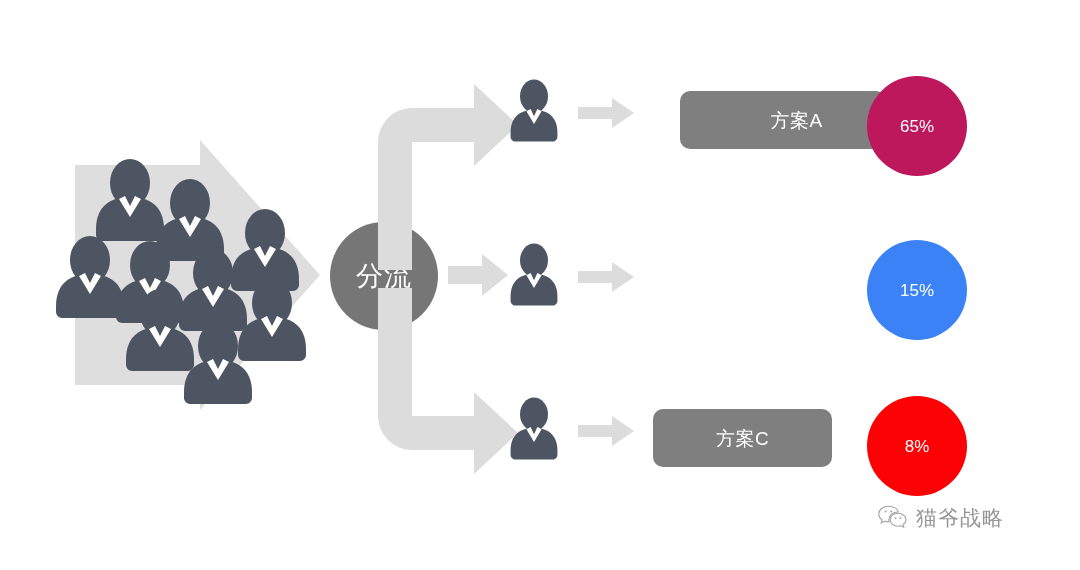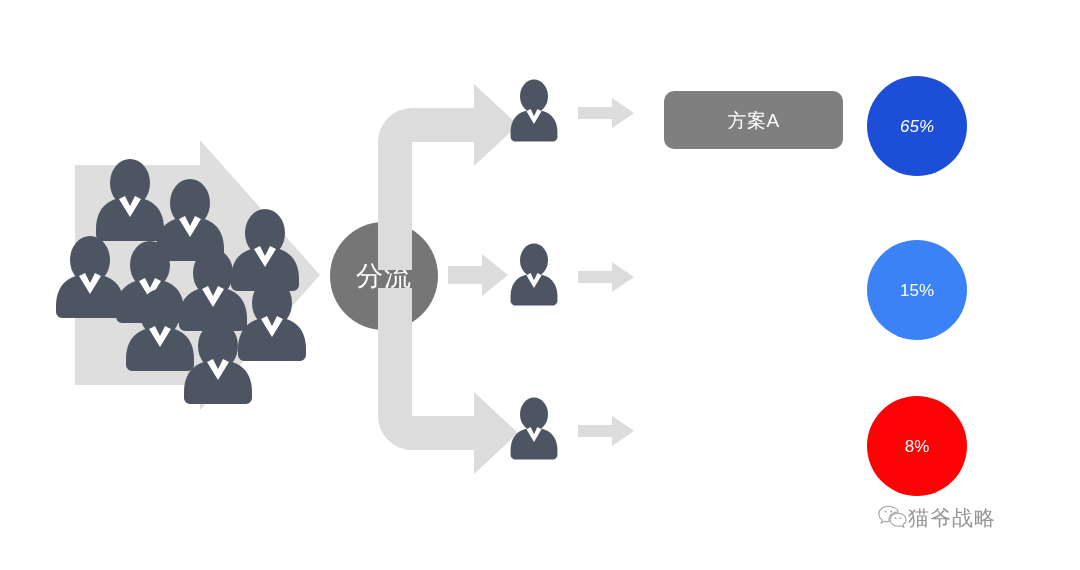--- a/index.html
+++ b/index.html
@@ -75,20 +75,21 @@
     font-size: 17px;
     line-height: 1;
   }
 
   
   #watermark {
     left: 878px;
     top: 505px;
     display: flex;
     align-items: center;
+    gap: 8px;
     opacity: 0.92;
   }
   #watermark .wm-text {
     color: #8d8d8d;
     font-size: 21px;
     font-family: "DejaVu Serif", "Liberation Serif", serif;
     letter-spacing: 1px;
     line-height: 1;
     white-space: nowrap;
   }
@@ -176,24 +177,24 @@
       <ellipse cx="0" cy="-26" rx="18.5" ry="22" fill="#4d5562"></ellipse>
       <path d="M-31 22 C-31 0 -16 -8 0 -8 C16 -8 31 0 31 22 L31 28 C31 31 28 34 25 34 L-25 34 C-28 34 -31 31 -31 28 Z" fill="#4d5562"></path>
       <path d="M-10 -6 L0 11 L10 -6 L4.5 -9 L0 0.5 L-4.5 -9 Z" fill="#ffffff"></path>
     </svg>
   </div>
   <div class="abs" style="left:578px; top:98px;">
     <svg width="56" height="30" viewBox="0 0 56 30">
       <path d="M0 9 L34 9 L34 0 L56 15 L34 30 L34 21 L0 21 Z" fill="#dcdcdc"></path>
     </svg>
   </div>
-  <div class="abs option-box" style="left:664px; top:91px;">
+  <div class="abs option-box" style="left:680px; top:91px;padding-left:27px;">
     <span class="label">方案A</span>
   </div>
-  <div class="abs pct-circle" style="left:867px; top:76px; background:#1d4ed8;font-style:italic;">
+  <div class="abs pct-circle" style="left:867px; top:76px; background:#be185d;">
     <span class="label">65%</span>
   </div>
 
   <div class="abs" style="left:500px; top:242px;">
     <svg width="68" height="68" viewBox="-34 -50 68 90">
       <ellipse cx="0" cy="-26" rx="18.5" ry="22" fill="#4d5562"></ellipse>
       <path d="M-31 22 C-31 0 -16 -8 0 -8 C16 -8 31 0 31 22 L31 28 C31 31 28 34 25 34 L-25 34 C-28 34 -31 31 -31 28 Z" fill="#4d5562"></path>
       <path d="M-10 -6 L0 11 L10 -6 L4.5 -9 L0 0.5 L-4.5 -9 Z" fill="#ffffff"></path>
     </svg>
   </div>
@@ -211,20 +212,23 @@
       <ellipse cx="0" cy="-26" rx="18.5" ry="22" fill="#4d5562"></ellipse>
       <path d="M-31 22 C-31 0 -16 -8 0 -8 C16 -8 31 0 31 22 L31 28 C31 31 28 34 25 34 L-25 34 C-28 34 -31 31 -31 28 Z" fill="#4d5562"></path>
       <path d="M-10 -6 L0 11 L10 -6 L4.5 -9 L0 0.5 L-4.5 -9 Z" fill="#ffffff"></path>
     </svg>
   </div>
   <div class="abs" style="left:578px; top:416px;">
     <svg width="56" height="30" viewBox="0 0 56 30">
       <path d="M0 9 L34 9 L34 0 L56 15 L34 30 L34 21 L0 21 Z" fill="#dcdcdc"></path>
     </svg>
   </div>
+  <div class="abs option-box" style="left:653px; top:409px;">
+    <span class="label">方案C</span>
+  </div>
   <div class="abs pct-circle" style="left:867px; top:396px; background:#fc0204;">
     <span class="label">8%</span>
   </div>
 
   <div class="abs" id="watermark">
     <svg width="30" height="26" viewBox="0 0 30 26">
 
       <path d="M10.5 1.2 C5 1.2 0.8 4.7 0.8 9 C0.8 11.4 2.1 13.5 4.2 14.9 L3.2 18 L6.6 16.3 C7.8 16.6 9.1 16.8 10.5 16.8 C10.7 16.8 10.9 16.8 11.1 16.8 C10.9 16.1 10.8 15.4 10.8 14.7 C10.8 10.4 14.9 7 20 7 C20.1 7 20.2 7 20.3 7 C19.6 3.7 15.5 1.2 10.5 1.2 Z" fill="none" stroke="#9a9a9a" stroke-width="1.1"></path>
       <circle cx="7.6" cy="6.6" r="1.0" fill="#9a9a9a"></circle>
       <circle cx="13.2" cy="6.6" r="1.0" fill="#9a9a9a"></circle>

